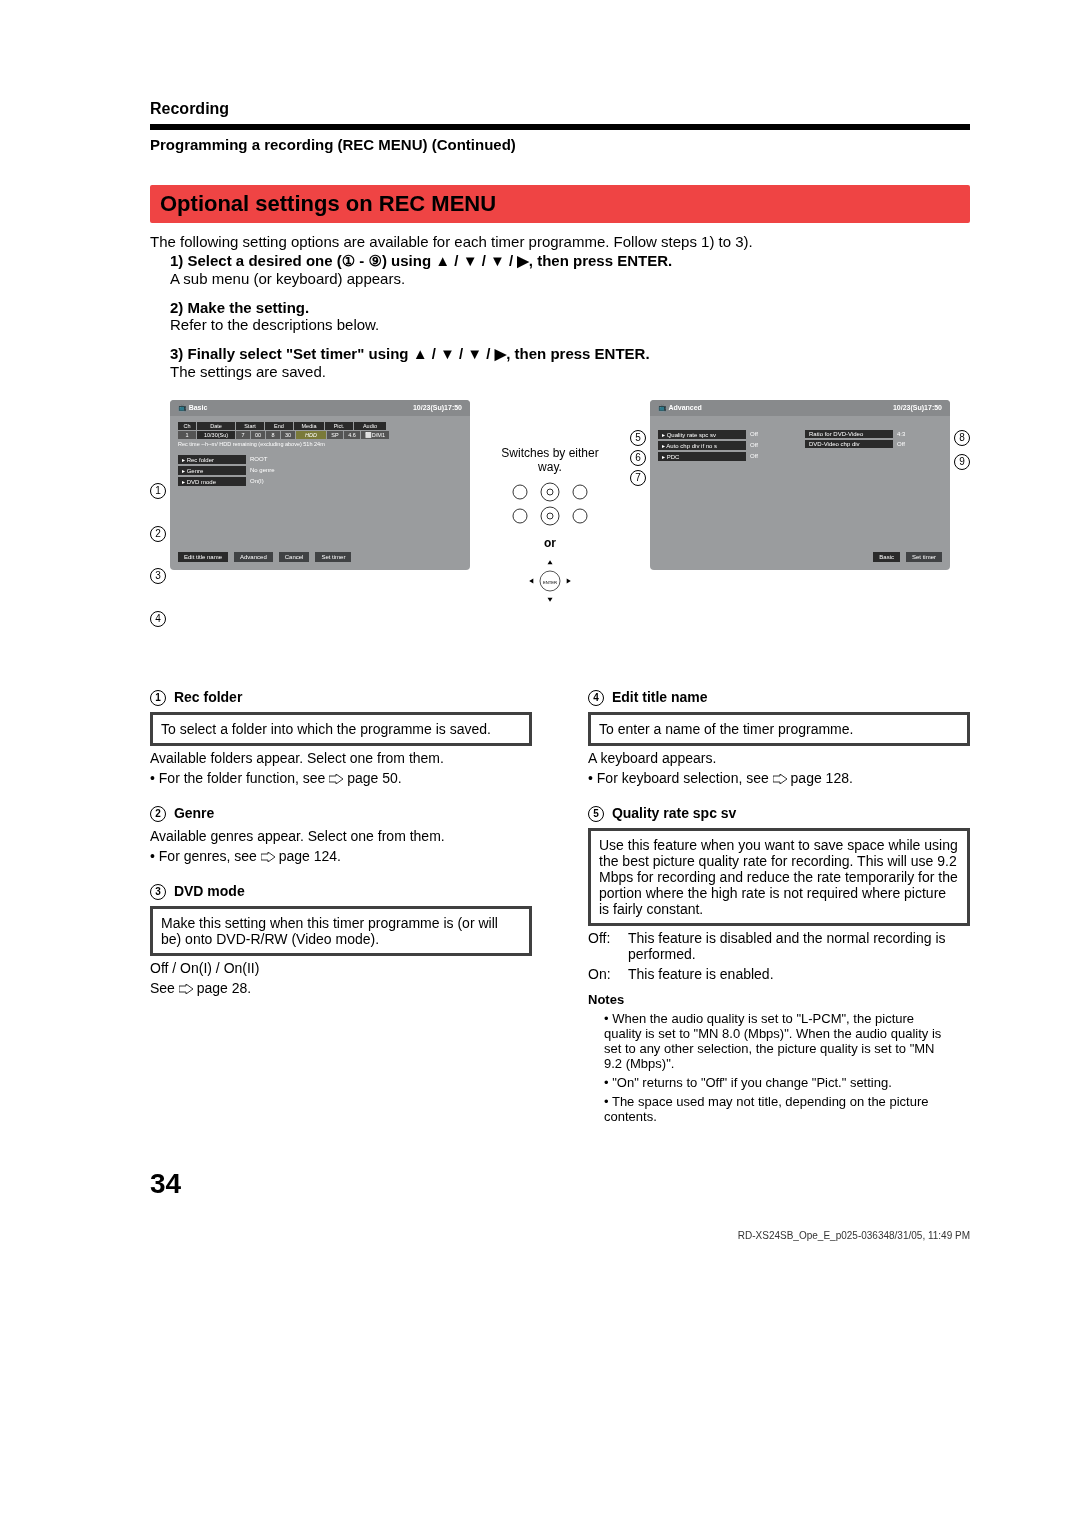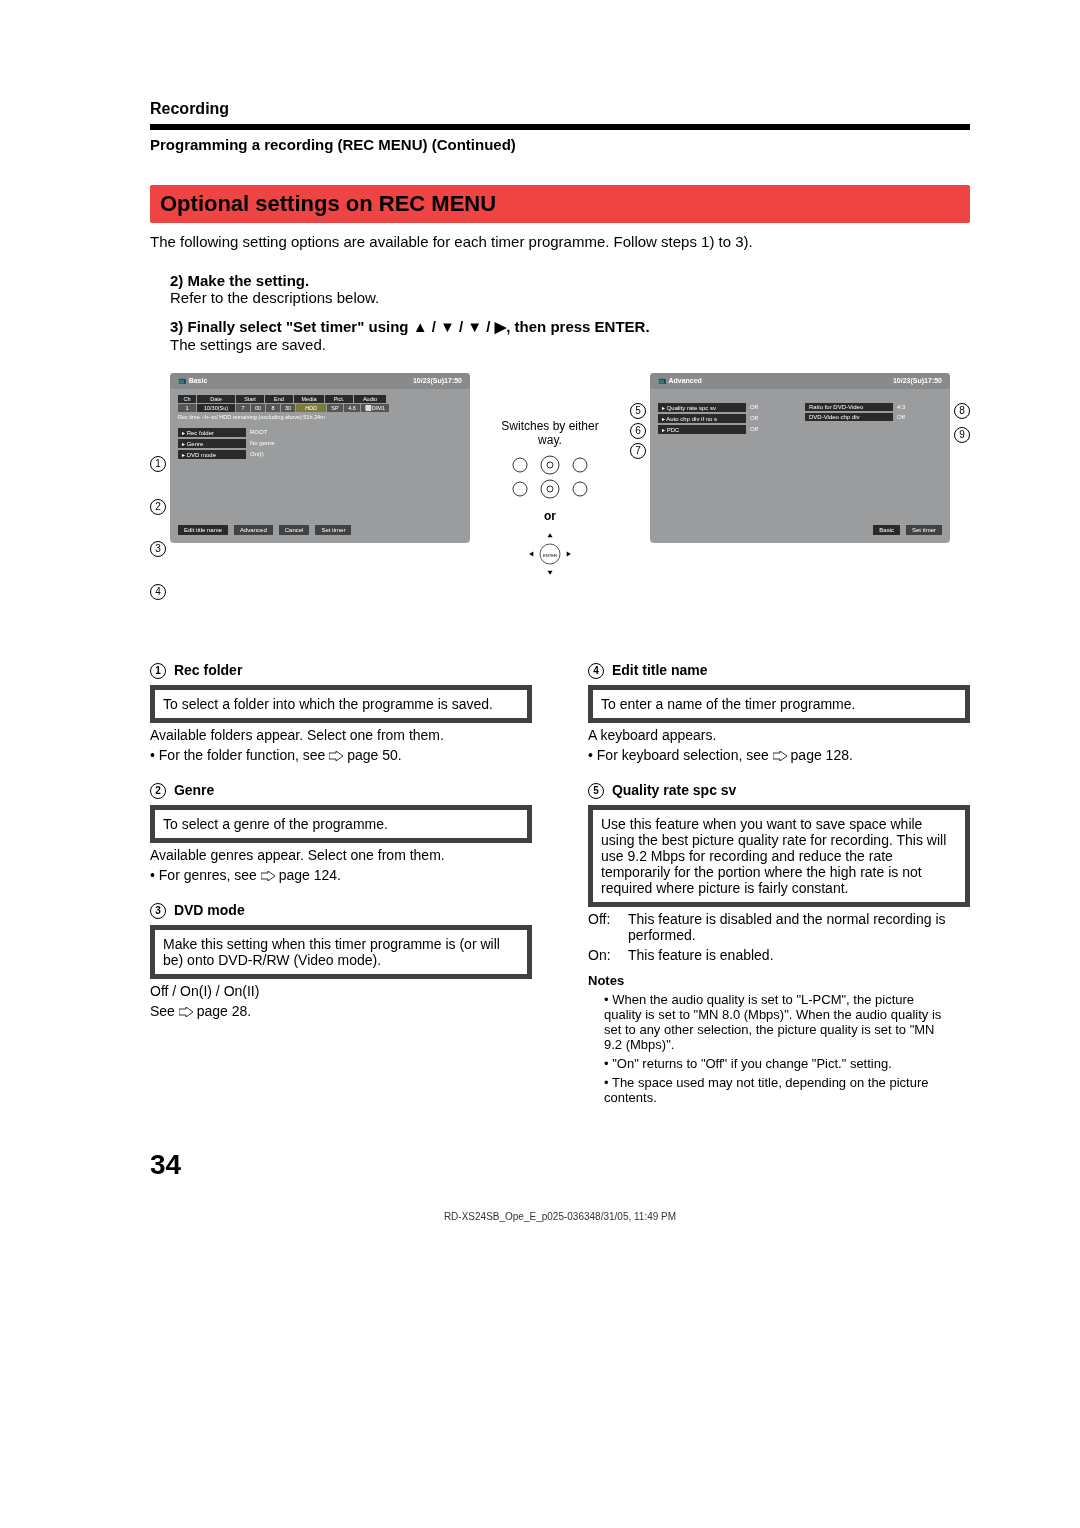--- a/index.html
+++ b/index.html
@@ -31,21 +31,21 @@
   .title-block {
     background: #ef4444;
     padding: 6px 10px;
     font-size: 22px;
     font-weight: bold;
     margin-bottom: 10px;
     border-radius: 2px;
   }
   .intro {
     font-size: 15px;
-    margin-bottom: 22px;
+    margin-bottom: 2px;
   }
   .steps ol {
     list-style: none;
     padding-left: 20px;
     margin: 0;
   }
   .steps li { margin-bottom: 12px; font-size: 15px; }
   .steps .step-head { font-weight: bold; }
   .steps .step-body { display: block; }
   .screens {
@@ -143,40 +143,40 @@
   .two-col {
     display: flex;
     gap: 56px;
     font-size: 14px;
     margin-top: 20px;
   }
   .col { flex: 1; }
   .item-head { font-weight: bold; margin-top: 18px; margin-bottom: 4px; }
   .item-head .circle-num { vertical-align: middle; margin-right: 4px; }
   .boxed {
-    border: 5px solid #404040;
+    border: 3px solid #404040;
     padding: 6px 8px;
     margin: 4px 0;
     font-size: 14px;
   }
   .sub { font-size: 14px; margin: 4px 0; }
   .bullet { margin-left: 0; }
   .bullet::before { content: "• "; }
   .notes-head { font-weight: bold; font-size: 13px; margin-top: 10px; }
   .notes-list { font-size: 13px; margin: 4px 16px; padding-left: 0; list-style: none;}
   .notes-list li::before { content:"• "; }
   .notes-list li { margin-bottom: 4px; }
   .page-num {
     font-size: 28px;
     font-weight: bold;
     margin-top: 40px;
   }
   .footer {
     display: flex;
-    justify-content: center;
+    justify-content: flex-end;
     font-size: 10px;
     color: #333;
     margin-top: 30px;
   }
   .arrow-icon {
     display:inline-block;
     width: 14px; height: 10px;
     position: relative;
   }
   .arrow-icon svg { width:14px; height:10px; vertical-align: middle;}
@@ -191,20 +191,24 @@
 <div class="page">
   <div class="section-label">Recording</div>
   <hr class="hr-thick">
   <div class="subheader">Programming a recording (REC MENU) (Continued)</div>
 
   <div class="title-block">Optional settings on REC MENU</div>
   <div class="intro">The following setting options are available for each timer programme. Follow steps 1) to 3).</div>
 
   <div class="steps">
     <ol>
+      <li>
+        <span class="step-head">1) Select a desired one (① - ⑨) using ▲ / ▼ / ▼ / ▶, then press ENTER.</span>
+        <span class="step-body">A sub menu (or keyboard) appears.</span>
+      </li>
       <li>
         <span class="step-head">2) Make the setting.</span>
         <span class="step-body">Refer to the descriptions below.</span>
       </li>
       <li>
         <span class="step-head">3) Finally select "Set timer" using ▲ / ▼ / ▼ / ▶, then press ENTER.</span>
         <span class="step-body">The settings are saved.</span>
       </li>
     </ol>
   </div>
@@ -356,21 +360,20 @@
       <div class="sub">Available folders appear. Select one from them.</div>
       <div class="sub bullet">
         <span>For the folder function, see</span>
         <span class="arrow-icon"><svg viewBox="0 0 14 10">
               <path d="M0 2 h7 v-2 l7 5 l-7 5 v-2 h-7 z" fill="none" stroke="#000" stroke-width="0.8"></path>
             </svg></span>
         <span>page 50.</span>
       </div>
 
       <div class="item-head"><span class="circle-num">2</span> <span>Genre</span></div>
-      <div class="boxed">To select a genre of the programme.</div>
       <div class="sub">Available genres appear. Select one from them.</div>
       <div class="sub bullet">
         <span>For genres, see</span>
         <span class="arrow-icon"><svg viewBox="0 0 14 10">
               <path d="M0 2 h7 v-2 l7 5 l-7 5 v-2 h-7 z" fill="none" stroke="#000" stroke-width="0.8"></path>
             </svg></span>
         <span>page 124.</span>
       </div>
 
       <div class="item-head"><span class="circle-num">3</span> <span>DVD mode</span></div>

